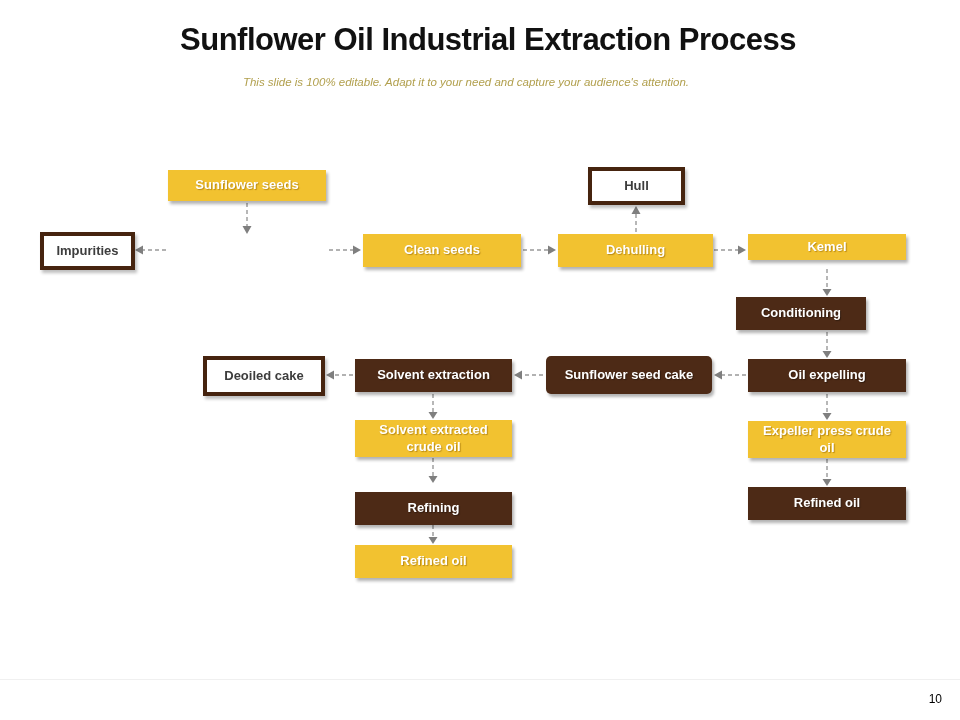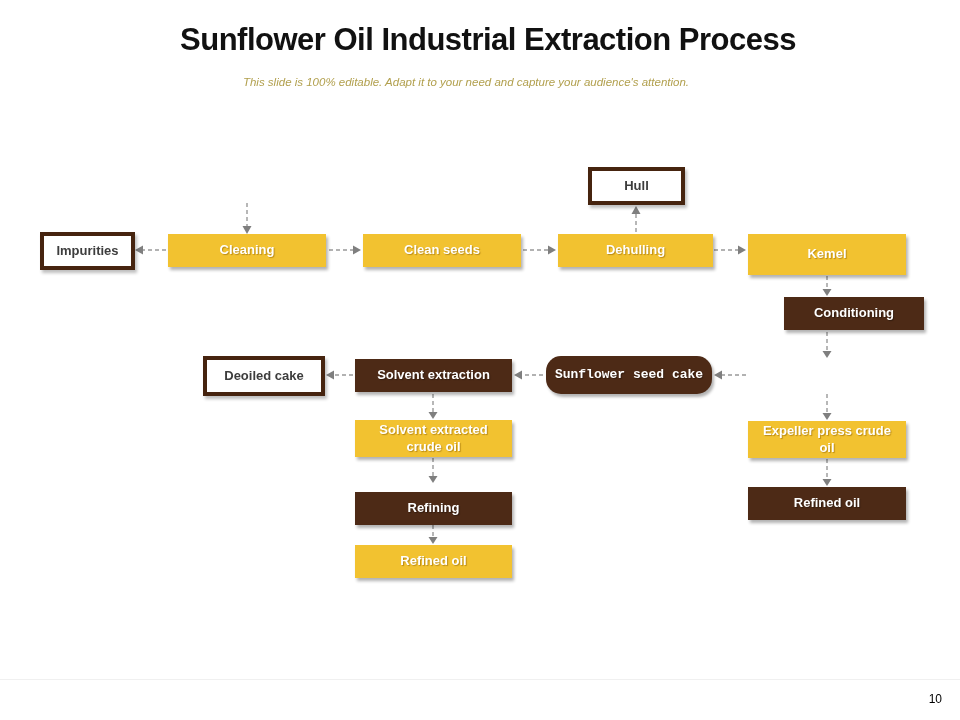--- a/index.html
+++ b/index.html
@@ -27,21 +27,21 @@
   }
   .node.brown{
     background:#4d2a16;color:#ffffff;
     text-shadow:1px 1px 1px rgba(0,0,0,0.35);
     box-shadow:2px 3px 3px rgba(0,0,0,0.30);
   }
   .node.outline{
     background:#ffffff;border:4px solid #46240f;color:#3d3d3d;
     box-shadow:2px 3px 3px rgba(0,0,0,0.25);
   }
-  .node.rounded{border-radius:15px;font-family:Liberation Mono, monospace;}
+  .node.rounded{border-radius:5px;}
   .arrows{position:absolute;left:0;top:0;width:960px;height:720px;pointer-events:none;}
   .arrows line{stroke:#999999;stroke-width:1.4;stroke-dasharray:4 3;}
   .arrows polygon{fill:#7f7f7f;}
   .footer-rule{
     position:absolute;left:0;top:679px;width:960px;height:1px;background:#f0f0f0;
   }
   .page-number{
     position:absolute;right:18px;top:692px;font-size:12px;color:#000000;
   }
 </style>
@@ -113,29 +113,30 @@
     <g>
       <line x1="433" y1="458" x2="433" y2="476"></line>
         <polygon points="428.5,476 437.5,476 433,483"></polygon>
     </g>
     <g>
       <line x1="433" y1="518" x2="433" y2="537"></line>
         <polygon points="428.5,537 437.5,537 433,544"></polygon>
     </g>
   </svg>
 
+  <div class="node yellow" style="left:168px;top:170px;width:158px;height:31px">Sunflower seeds</div>
   <div class="node outline" style="left:40px;top:232px;width:95px;height:38px">Impurities</div>
 
   <div class="node outline" style="left:588px;top:167px;width:97px;height:38px">Hull</div>
-  <div class="node yellow" style="left:168px;top:234px;width:158px;height:33px">Cleaning</div>
   <div class="node yellow" style="left:363px;top:234px;width:158px;height:33px">Clean seeds</div>
   <div class="node yellow" style="left:558px;top:234px;width:155px;height:33px">Dehulling</div>
-  <div class="node yellow" style="left:748px;top:234px;width:158px;height:41px">Kemel</div>
+  <div class="node yellow" style="left:748px;top:234px;width:158px;height:26px">Kemel</div>
 
-  <div class="node brown" style="left:784px;top:297px;width:140px;height:33px">Conditioning</div>
+  <div class="node brown" style="left:736px;top:297px;width:130px;height:33px">Conditioning</div>
+  <div class="node brown" style="left:748px;top:359px;width:158px;height:33px">Oil expelling</div>
   <div class="node yellow" style="left:748px;top:421px;width:158px;height:37px">Expeller press crude oil</div>
   <div class="node brown" style="left:748px;top:487px;width:158px;height:33px">Refined oil</div>
 
   <div class="node outline" style="left:203px;top:356px;width:122px;height:40px">Deoiled cake</div>
   <div class="node brown" style="left:355px;top:359px;width:157px;height:33px">Solvent extraction</div>
   <div class="node brown rounded" style="left:546px;top:356px;width:166px;height:38px">Sunflower seed cake</div>
 
   <div class="node yellow" style="left:355px;top:420px;width:157px;height:37px">Solvent extracted crude oil</div>
   <div class="node brown" style="left:355px;top:492px;width:157px;height:33px">Refining</div>
   <div class="node yellow" style="left:355px;top:545px;width:157px;height:33px">Refined oil</div>

